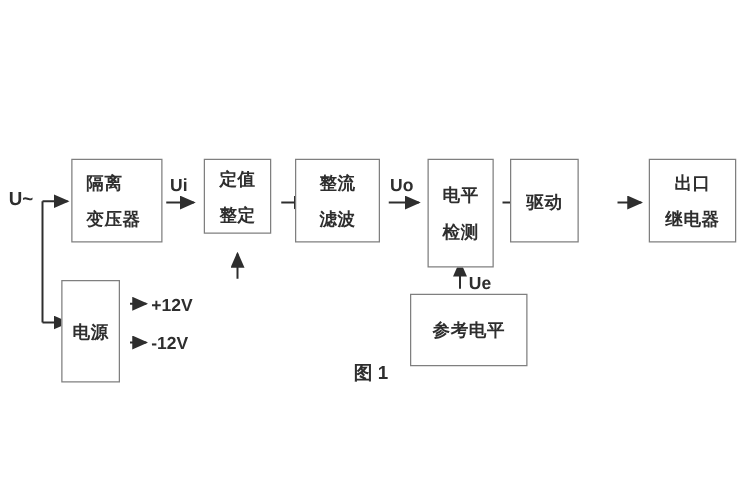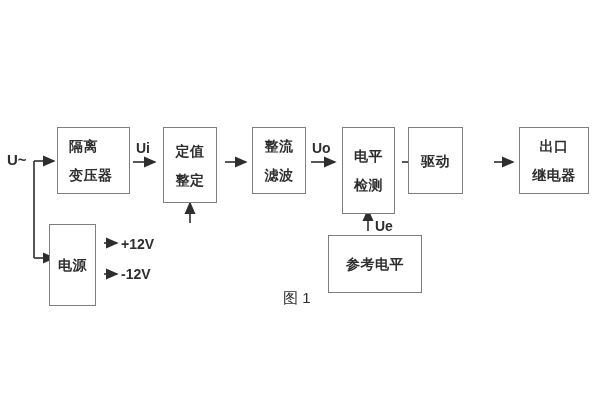--- a/index.html
+++ b/index.html
@@ -13,21 +13,21 @@
     position:absolute;box-sizing:border-box;
     border:1.5px solid #7f7f7f;background:#ffffff;
     display:flex;flex-direction:column;justify-content:center;align-items:center;
     row-gap:15px;font-size:14px;font-weight:600;line-height:14px;
     letter-spacing:0.5px;white-space:nowrap;
   }
   .box.align-left{align-items:flex-start;padding-left:11px;text-align:right;}
   .lbl{
     position:absolute;font-size:14px;font-weight:700;line-height:14px;white-space:nowrap;
   }
-  .caption{position:absolute;font-size:15px;font-weight:400;white-space:nowrap;}
+  .caption{position:absolute;font-size:15px;font-weight:700;white-space:nowrap;}
 </style>
 </head>
 <body>
 
 <div class="canvas">
 
   <svg class="wires" viewBox="0 0 600 400" xmlns="http://www.w3.org/2000/svg">
     <defs>
       <marker id="ah" markerWidth="8" markerHeight="7" refX="7" refY="3.5" orient="auto">
         <path d="M0,0 L8,3.5 L0,7 Z" fill="#2e2e2e"></path>
@@ -47,26 +47,26 @@
       <path d="M190,223 V203" marker-end="url(#ah)"></path>
       <path d="M368,231 V210" marker-end="url(#ah)"></path>
     </g>
   </svg>
 
   <div class="box align-left" style="left:57px;top:127px;width:73px;height:67px">
     <span>隔离</span>
     <span>变压器</span>
   </div>
 
-  <div class="box" style="left:163px;top:127px;width:54px;height:76px">
+  <div class="box" style="left:163px;top:127px;width:54px;height:60px">
     <span>定值</span>
     <span>整定</span>
   </div>
 
-  <div class="box" style="left:252px;top:127px;width:54px;height:67px">
+  <div class="box" style="left:236px;top:127px;width:68px;height:67px">
     <span>整流</span>
     <span>滤波</span>
   </div>
 
   <div class="box" style="left:342px;top:127px;width:53px;height:87px">
     <span>电平</span>
     <span>检测</span>
   </div>
 
   <div class="box" style="left:408px;top:127px;width:55px;height:67px">

